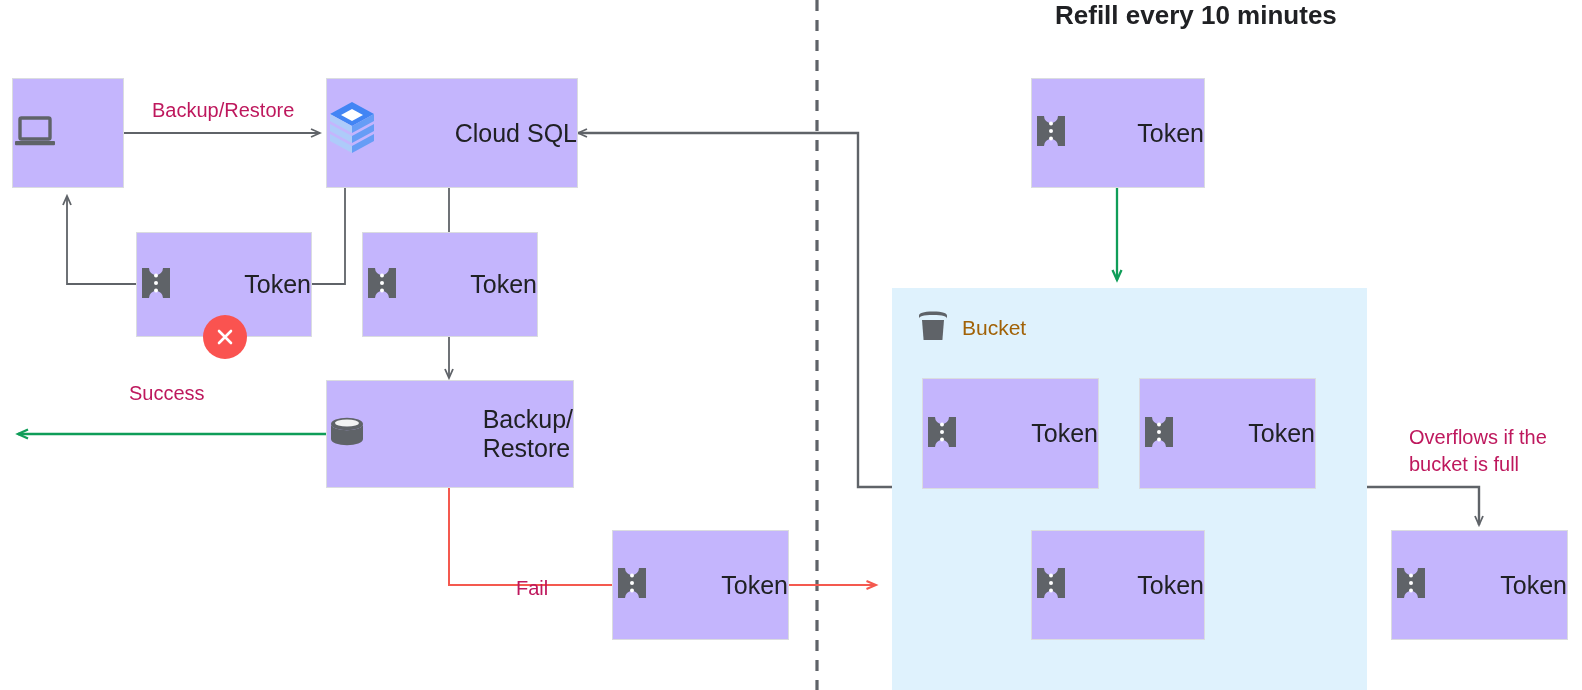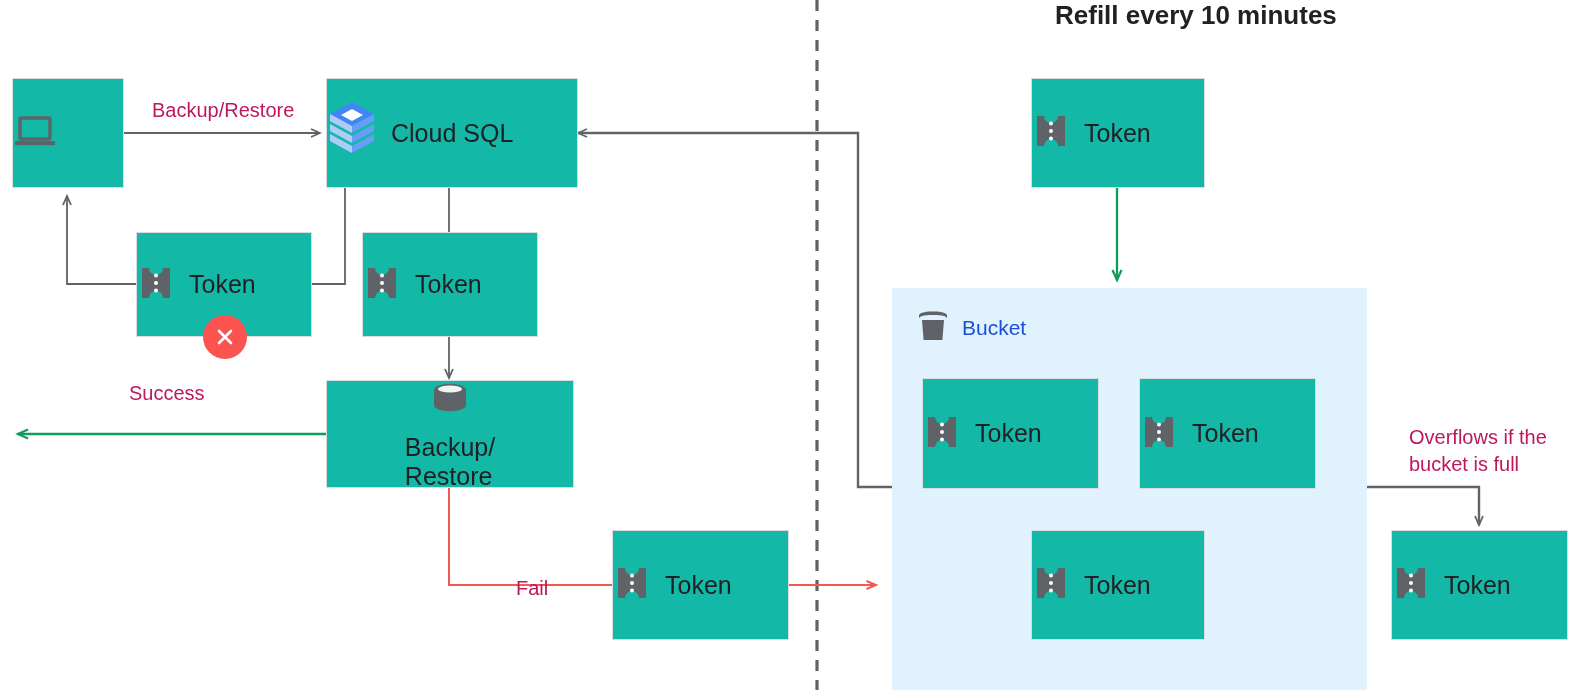--- a/index.html
+++ b/index.html
@@ -19,25 +19,25 @@
   }
   svg#wires {
     position: absolute;
     left: 0; top: 0;
     width: 1582px; height: 690px;
     overflow: visible;
   }
   .node {
     position: absolute;
     box-sizing: border-box;
-    background: #14b8a6;
+    background: #c4b5fd;
     border: 1px solid #dadce0;
     display: flex;
     align-items: center;
-    justify-content: flex-start;
+    justify-content: space-between;
     gap: 14px;
   }
   .node-label {
     color: #202124;
     font-size: 25px;
     line-height: 1.15;
     white-space: pre-line;
   }
   .icon { flex: none; display: block; }
 
@@ -47,21 +47,21 @@
     left: 892px; top: 288px;
     width: 475px; height: 402px;
     background: #dff2fd;
   }
   #bucket-header {
     position: absolute;
     left: 916px; top: 310px;
     display: flex; align-items: center; gap: 12px;
   }
   #bucket-title {
-    color: #1d4ed8;
+    color: #a16207;
     font-size: 21px;
   }
 
   
   #headline {
     position: absolute;
     left: 1055px; top: 0;
     width: 420px;
     color: #202124;
     font-size: 26px;
@@ -194,21 +194,21 @@
       <svg width="38" height="32" viewBox="0 0 38 32">
         <path d="M4 2 H34 V9 A4.2 4.2 0 0 0 34 23 V30 H4 V23 A4.2 4.2 0 0 0 4 9 Z" transform="rotate(90 19 16)" fill="#5f6368"></path>
         <circle cx="19" cy="8.5" r="2" fill="#ffffff"></circle>
         <circle cx="19" cy="16" r="2" fill="#ffffff"></circle>
         <circle cx="19" cy="23.5" r="2" fill="#ffffff"></circle>
       </svg>
     </span>
     <span class="node-label">Token</span>
   </div>
 
-  <div class="node" style="left:326px; top:380px; width:248px; height:108px;flex-direction:column;">
+  <div class="node" style="left:326px; top:380px; width:248px; height:108px;">
     <span class="icon">
       <svg width="40" height="34" viewBox="0 0 40 34">
         <ellipse cx="20" cy="9" rx="16" ry="6.2" fill="#5f6368"></ellipse>
         <ellipse cx="20" cy="8" rx="12" ry="3.6" fill="#ffffff" opacity="0.92"></ellipse>
         <path d="M4 9 L4 24 A16 6.2 0 0 0 36 24 L36 9 A16 6.2 0 0 1 4 9 Z" fill="#5f6368"></path>
       </svg>
     </span>
     <span class="node-label">Backup/
 Restore</span>
   </div>

